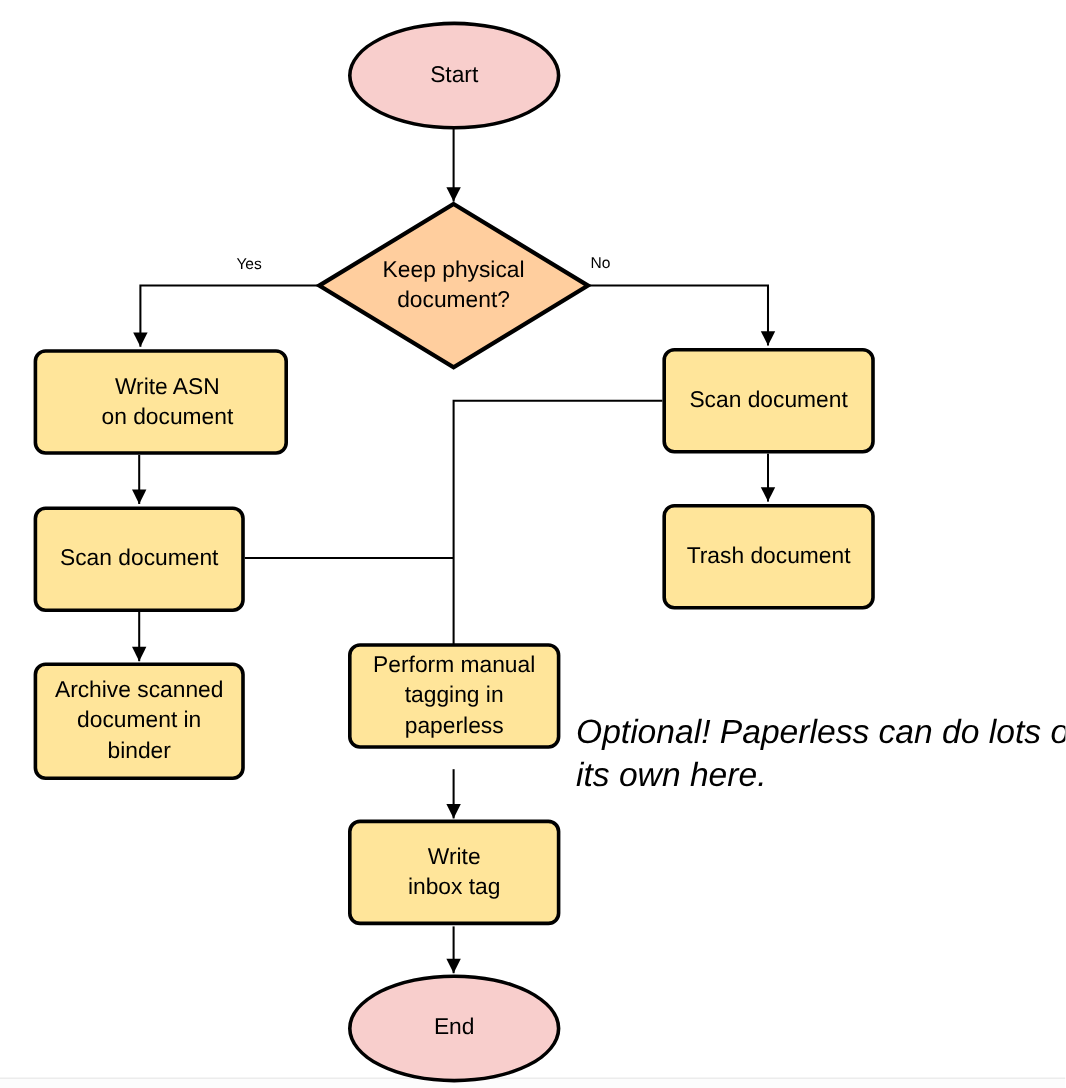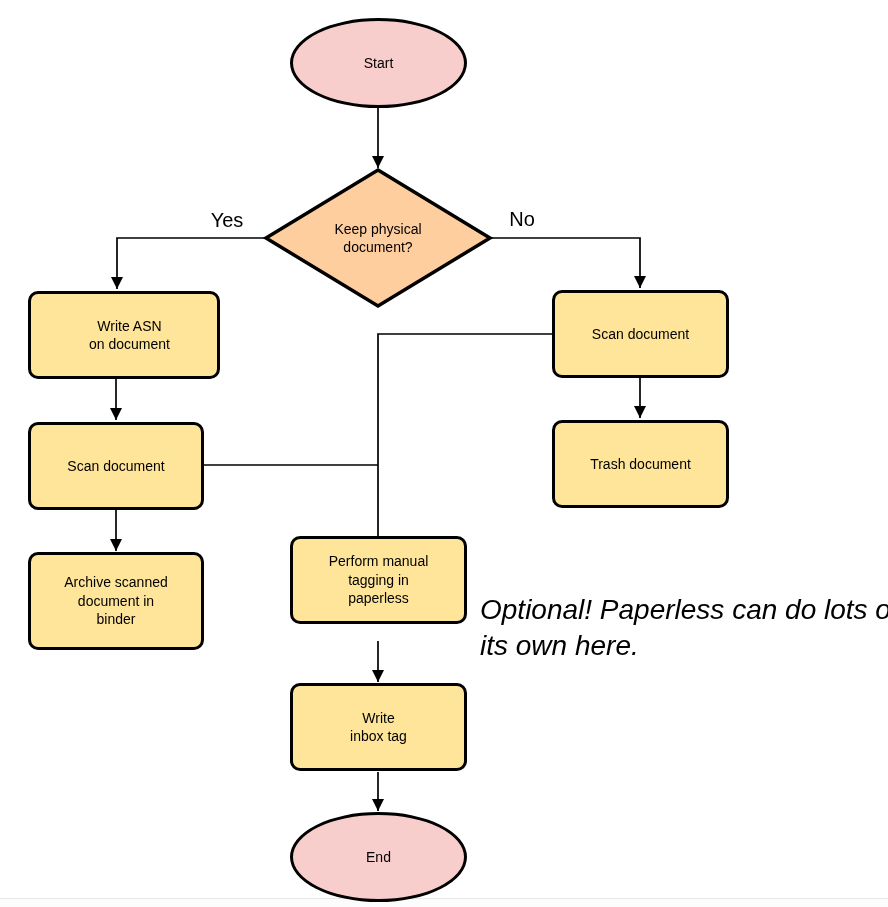--- a/index.html
+++ b/index.html
@@ -33,54 +33,54 @@
     stroke-width: 3.5;
   }
   .node {
     position: absolute;
     z-index: 2;
     box-sizing: border-box;
     display: flex;
     align-items: center;
     justify-content: center;
     text-align: center;
-    font-size: 14px;
+    font-size: 19px;
     line-height: 1.32;
     white-space: pre-line;
   }
   .node.process {
     background: var(--process-fill, #ffe59a);
     border: 3.5px solid var(--stroke, #000000);
     border-radius: 10px;
   }
   .node.terminal {
     background: var(--terminal-fill, #f8cecc);
     border: 3.5px solid var(--stroke, #000000);
     border-radius: 50%;
   }
   .node.decision-label {
     background: transparent;
     border: none;
     align-items: center;
   }
   .n-start        { left: 290px; top: 18px;  width: 177px; height: 90px; }
   .n-decision-lbl { left: 288px; top: 206px; width: 180px; height: 64px; }
-  .n-write        { left: 28px;  top: 291px; width: 192px; height: 88px; padding-left: 11px; }
+  .n-write        { left: 28px;  top: 291px; width: 212px; height: 88px; padding-left: 11px; }
   .n-scanleft     { left: 28px;  top: 422px; width: 176px; height: 88px; }
   .n-archive      { left: 28px;  top: 552px; width: 176px; height: 98px; }
   .n-scanright    { left: 552px; top: 290px; width: 177px; height: 88px; }
   .n-trash        { left: 552px; top: 420px; width: 177px; height: 88px; }
   .n-tagging      { left: 290px; top: 536px; width: 177px; height: 88px; }
   .n-remove       { left: 290px; top: 683px; width: 177px; height: 88px; }
   .n-end          { left: 290px; top: 812px; width: 177px; height: 90px; }
   .edge-label {
     position: absolute;
     z-index: 2;
-    font-size: 20px;
-    text-align: center;
+    font-size: 13px;
+    text-align: left;
     height: 22px;
     line-height: 22px;
   }
   .lbl-yes { left: 197px; top: 209px; width: 60px; }
   .lbl-no  { left: 492px; top: 208px; width: 60px; }
   .annotation {
     position: absolute;
     z-index: 2;
     left: 480px;
     top: 592px;

